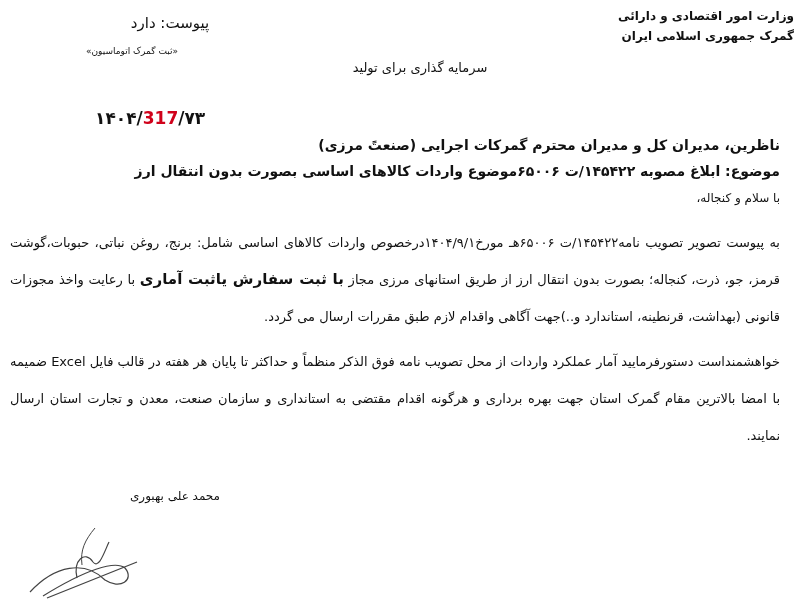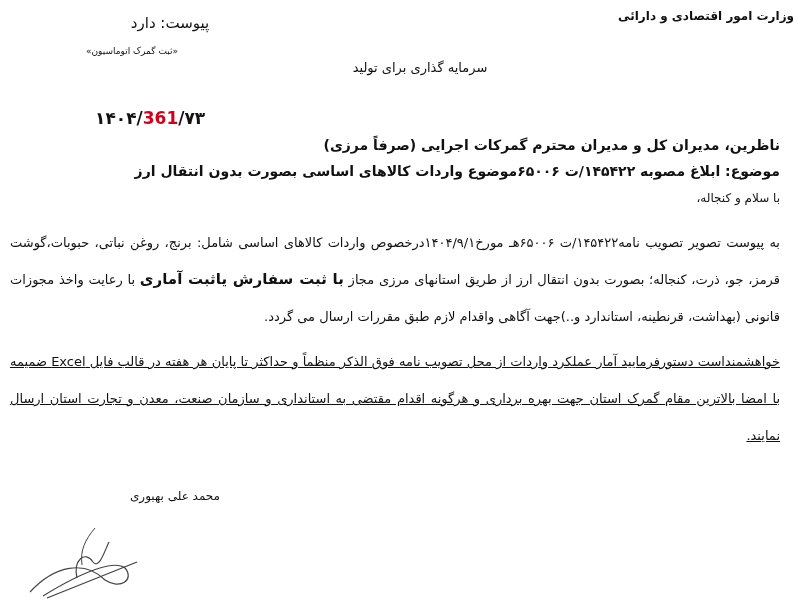--- a/index.html
+++ b/index.html
@@ -13,39 +13,40 @@
   .attach { top:14px; left:90px; width:160px; text-align:center; font-size:15px; direction:rtl; }
   .autosys { top:46px; left:62px; width:140px; text-align:center; font-size:9px; direction:rtl; }
   .slogan { top:60px; left:340px; width:160px; text-align:center; font-size:13px; direction:rtl; }
   .letterno { top:108px; left:95px; font-size:17px; font-weight:bold; direction:ltr; letter-spacing:1px; }
   .letterno .red { color:#d0021b; }
   .recipients { top:137px; right:20px; font-size:14px; font-weight:bold; }
   .subject { top:163px; right:20px; font-size:14px; font-weight:bold; }
   .greeting { top:191px; right:20px; font-size:12px; }
   .body { right:20px; width:770px; font-size:13px; line-height:37px; direction:rtl; text-align:justify; }
   .p1 { top:224px; }
-  .p2 { top:343px;text-decoration:underline; }
+  .p2 { top:343px; }
   .body b { font-size:15px; }
   .sig { top:488px; left:110px; width:130px; text-align:center; direction:rtl; font-size:12px; font-weight:normal; line-height:17px; }
   .signature { top:520px; left:25px; }
 </style>
 </head>
 <body>
 
 <div class="abs rtl ministry">
   <div>وزارت امور اقتصادی و دارائی</div>
+  <div>گمرک جمهوری اسلامی ایران</div>
 </div>
 
 <div class="abs attach">پیوست: دارد</div>
 <div class="abs autosys">«ثبت گمرک اتوماسیون»</div>
 <div class="abs slogan">سرمایه گذاری برای تولید</div>
 
-<div class="abs letterno"><span>۱۴۰۴/</span><span class="red">361</span><span>/۷۳</span></div>
+<div class="abs letterno"><span>۱۴۰۴/</span><span class="red">317</span><span>/۷۳</span></div>
 
-<div class="abs rtl recipients">ناظرین، مدیران کل و مدیران محترم گمرکات اجرایی (صرفاً مرزی)</div>
+<div class="abs rtl recipients">ناظرین، مدیران کل و مدیران محترم گمرکات اجرایی (صنعتً مرزی)</div>
 <div class="abs rtl subject">موضوع: ابلاغ مصوبه ۱۴۵۴۲۲/ت ۶۵۰۰۶موضوع واردات کالاهای اساسی بصورت بدون انتقال ارز</div>
 <div class="abs rtl greeting">با سلام و کنجاله،</div>
 
 <div class="abs body p1"><span>به پیوست تصویر تصویب نامه۱۴۵۴۲۲/ت ۶۵۰۰۶هـ مورخ۱۴۰۴/۹/۱درخصوص واردات کالاهای اساسی شامل: برنج، روغن نباتی، حبوبات،گوشت قرمز، جو، ذرت، کنجاله؛ بصورت بدون انتقال ارز از طریق استانهای مرزی مجاز </span><b>با ثبت سفارش یاثبت آماری</b><span> با رعایت واخذ مجوزات قانونی (بهداشت، قرنطینه، استاندارد و..)جهت آگاهی واقدام لازم طبق مقررات ارسال می گردد.</span></div>
 
 <div class="abs body p2">خواهشمنداست دستورفرمایید آمار عملکرد واردات از محل تصویب نامه فوق الذکر منظماً و حداکثر تا پایان هر هفته در قالب فایل Excel ضمیمه  با امضا بالاترین مقام گمرک استان  جهت بهره برداری و هرگونه اقدام مقتضی به استانداری و سازمان صنعت، معدن و تجارت استان ارسال نمایند.</div>
 
 <div class="abs sig">
   <div>محمد علی بهبوری</div>
 </div>

